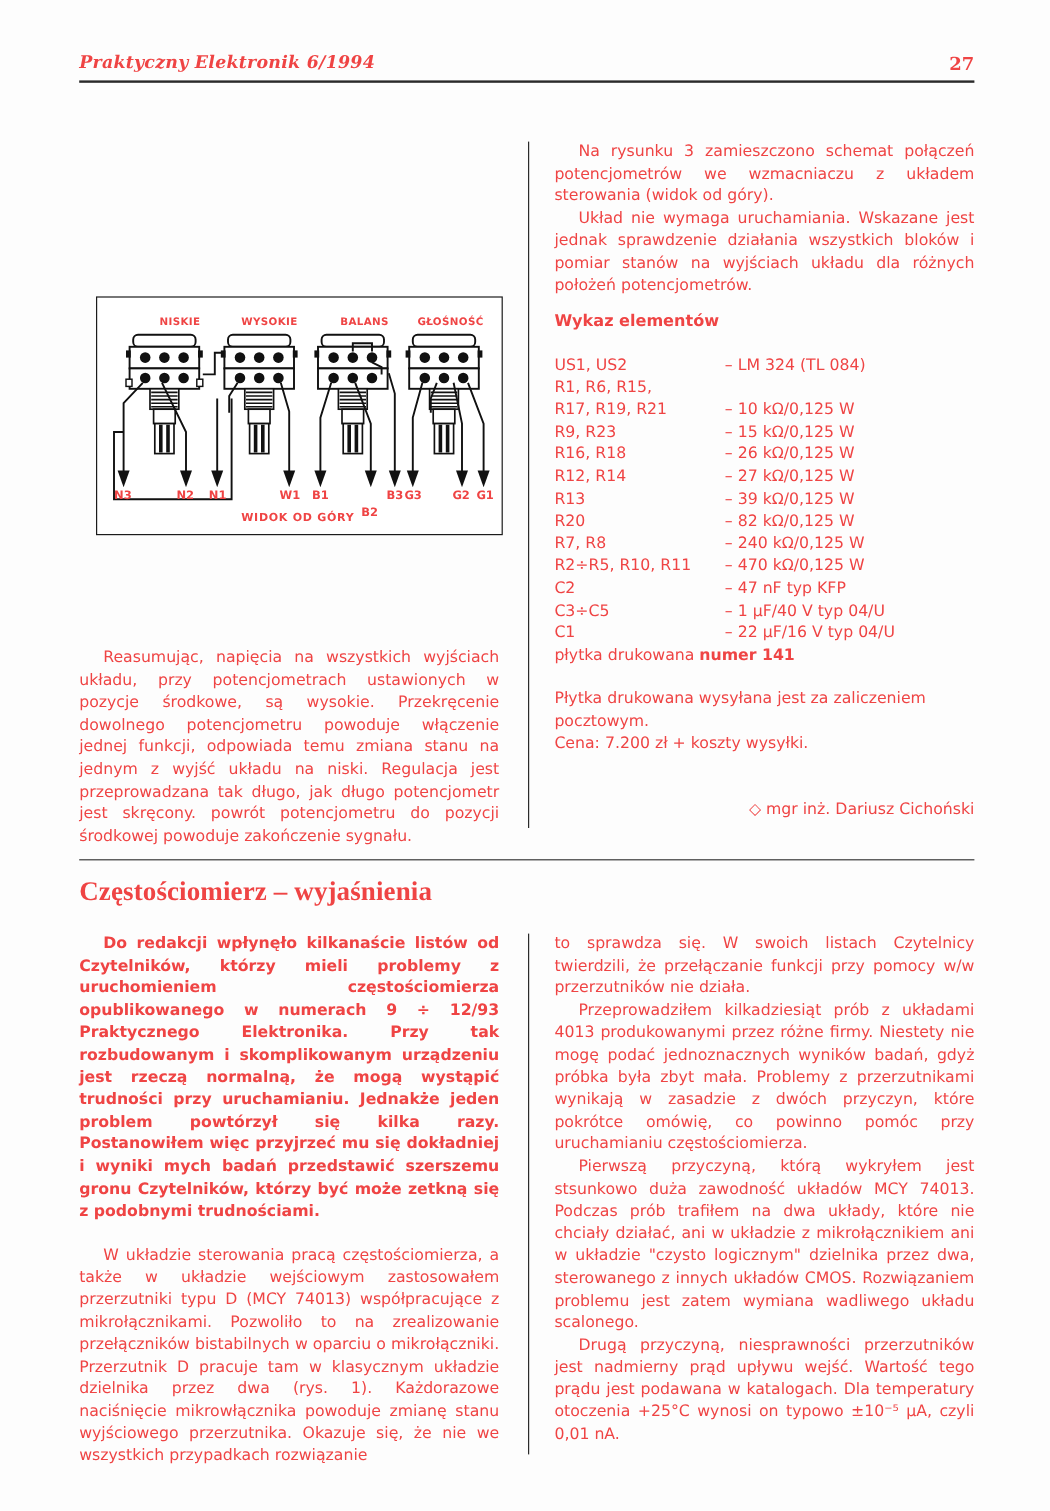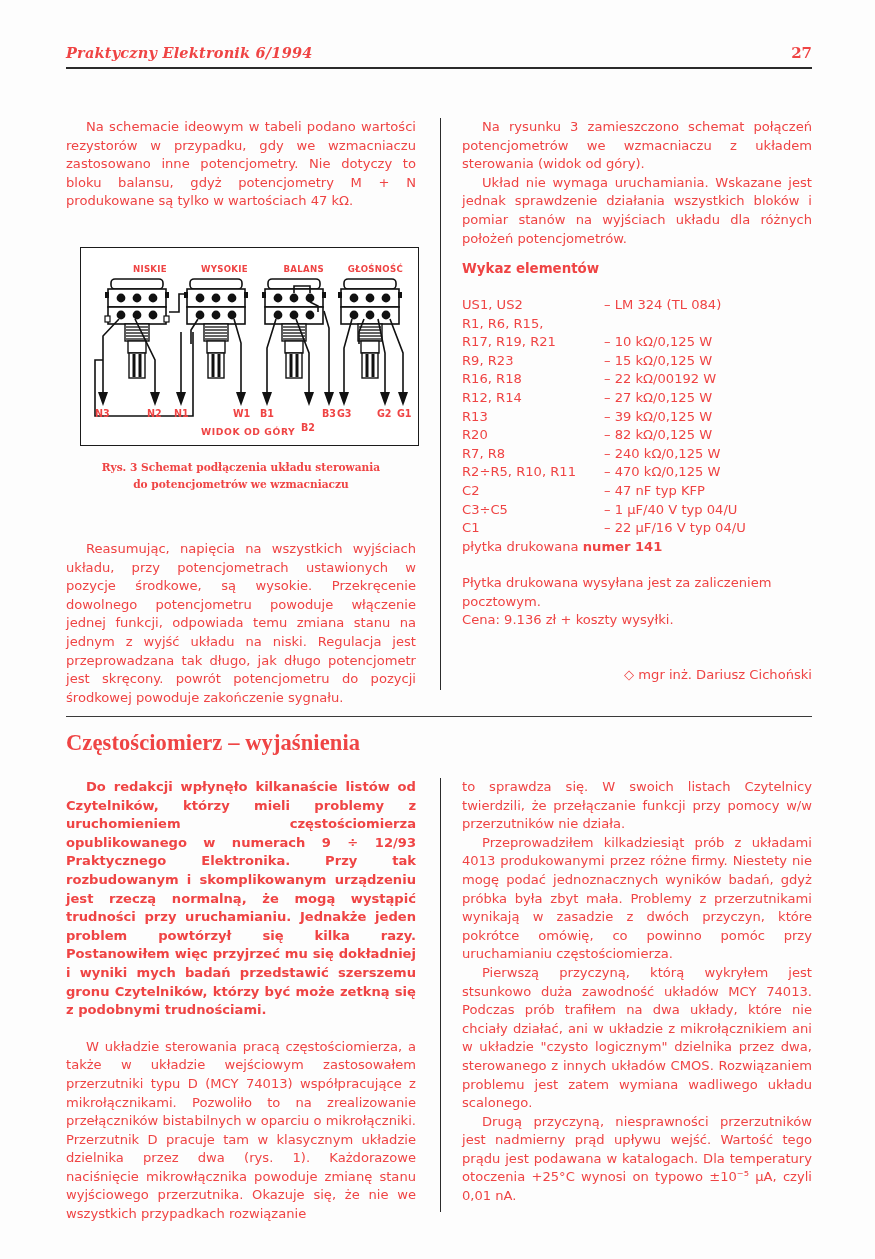--- a/index.html
+++ b/index.html
@@ -188,23 +188,20 @@
 <body>
 
 <div class="page">
 
   <div class="runhead">
     <div class="runhead-title">Praktyczny Elektronik 6/1994</div>
     <div class="runhead-page">27</div>
     <div class="runhead-rule"></div>
   </div>
 
-  <div class="col left" style="top:118px;">
-    <p>Na schemacie ideowym w tabeli podano wartości rezystorów w przypadku, gdy we wzmacniaczu zastosowano inne potencjometry. Nie dotyczy to bloku balansu, gdyż potencjometry M + N produkowane są tylko w wartościach 47 kΩ.</p>
-  </div>
 
   <div class="figure-box">
     <svg width="337" height="197" viewBox="0 0 337 197">
       <g fill="none" stroke="#111" stroke-width="1.5">
 
         <rect x="30" y="31" width="52" height="10" rx="4" fill="#fff" stroke="#111" stroke-width="1.6"></rect>
 
         <rect x="27" y="41" width="58" height="18" fill="#fff" stroke="#111" stroke-width="1.6"></rect>
 
         <rect x="27" y="59" width="58" height="17" fill="#fff" stroke="#111" stroke-width="1.6"></rect>
@@ -365,24 +362,20 @@
     <div class="term-label" style="left:220px; top:174px;">B2</div>
     <div class="term-label" style="left:241px; top:160px;">B3</div>
     <div class="term-label" style="left:256px; top:160px;">G3</div>
     <div class="term-label" style="left:296px; top:160px;">G2</div>
     <div class="term-label" style="left:316px; top:160px;">G1</div>
 
     
     <div class="view-label" style="left:120px; top:178px;">WIDOK OD GÓRY</div>
   </div>
 
-  <div class="figure-caption">
-    <div>Rys. 3 Schemat podłączenia układu sterowania</div>
-    <div>do potencjometrów we wzmacniaczu</div>
-  </div>
 
   <div class="col left" style="top:540px;">
     <p>Reasumując, napięcia na wszystkich wyjściach układu, przy potencjometrach ustawionych w pozycje środkowe, są wysokie. Przekręcenie dowolnego potencjometru powoduje włączenie jednej funkcji, odpowiada temu zmiana stanu na jednym z wyjść układu na niski. Regulacja jest przeprowadzana tak długo, jak długo potencjometr jest skręcony. powrót potencjometru do pozycji środkowej powoduje zakończenie sygnału.</p>
   </div>
 
   <div class="col right" style="top:118px;">
     <p>Na rysunku 3 zamieszczono schemat połączeń potencjometrów we wzmacniaczu z układem sterowania (widok od góry).</p>
     <p>Układ nie wymaga uruchamiania. Wskazane jest jednak sprawdzenie działania wszystkich bloków i pomiar stanów na wyjściach układu dla różnych położeń potencjometrów.</p>
   </div>
 
@@ -400,21 +393,21 @@
       <tr>
           <td class="desig">R17, R19, R21</td>
           <td>– 10 kΩ/0,125 W</td>
         </tr>
       <tr>
           <td class="desig">R9, R23</td>
           <td>– 15 kΩ/0,125 W</td>
         </tr>
       <tr>
           <td class="desig">R16, R18</td>
-          <td>– 22 kΩ/00192 W</td>
+          <td>– 26 kΩ/0,125 W</td>
         </tr>
       <tr>
           <td class="desig">R12, R14</td>
           <td>– 27 kΩ/0,125 W</td>
         </tr>
       <tr>
           <td class="desig">R13</td>
           <td>– 39 kΩ/0,125 W</td>
         </tr>
       <tr>
@@ -442,21 +435,21 @@
           <td>– 22 μF/16 V typ 04/U</td>
         </tr>
       <tr class="pcb">
         <td colspan="2"><span>płytka drukowana </span><span class="bold">numer 141</span></td>
       </tr>
     </tbody>
   </table>
 
   <div class="col right" style="top:574px; text-align:left;">
     <p class="noind">Płytka drukowana wysyłana jest za zaliczeniem pocztowym.</p>
-    <p class="noind">Cena: 9.136 zł + koszty wysyłki.</p>
+    <p class="noind">Cena: 7.200 zł + koszty wysyłki.</p>
   </div>
 
   <div class="signature">◇ mgr inż. Dariusz Cichoński</div>
 
   <div class="coldiv" style="top:118px; height:572px;"></div>
 
   <div class="sep-rule"></div>
   <div class="article-title">Częstościomierz – wyjaśnienia</div>
 
   <div class="col left" style="top:778px;">

